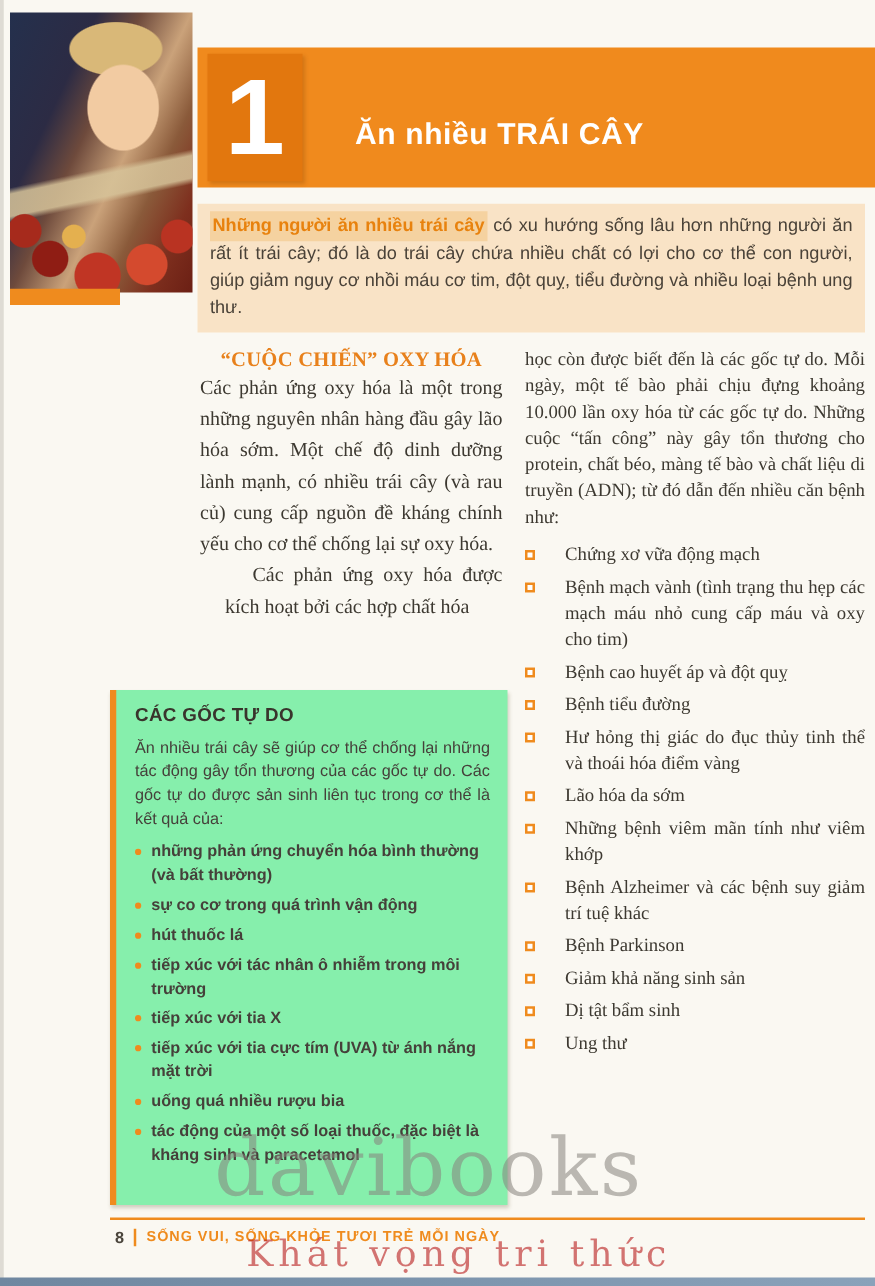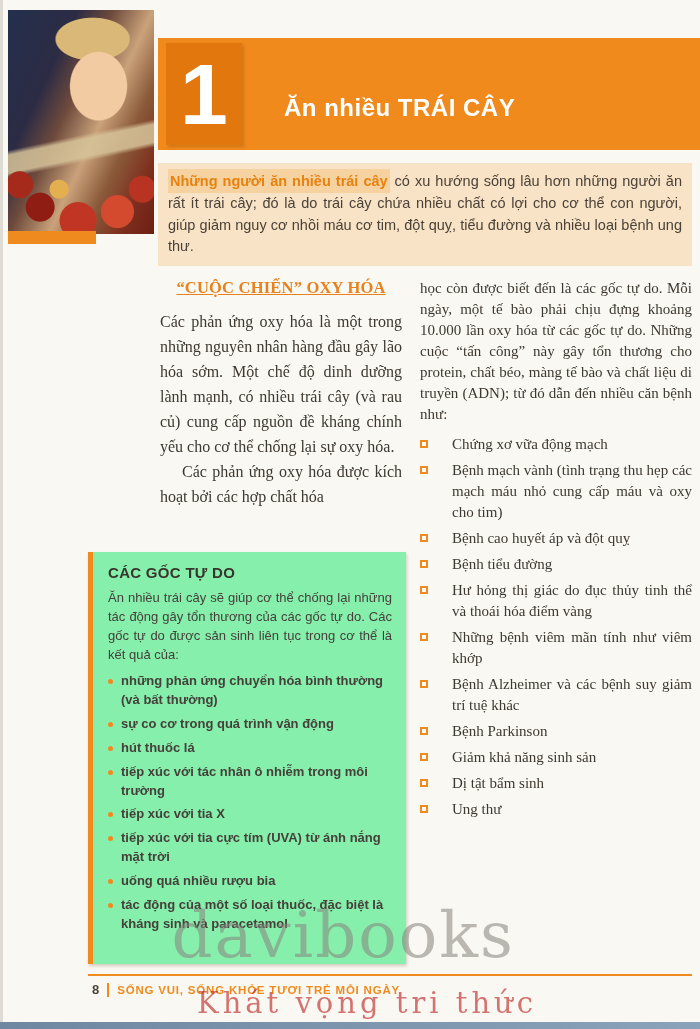--- a/index.html
+++ b/index.html
@@ -50,24 +50,24 @@
     background:#f9e3c6; padding:8px 10px;
     font-family:"Liberation Sans", sans-serif;
     font-size:14.5px; line-height:1.5; color:#4a4238; text-align:justify;
   }
   .intro .hl { color:#e8820e; font-weight:bold; background:#f5d2a0; padding:4px 2px; }
 
   
   .col-left { position:absolute; left:160px; top:278px; width:242px; color:#3d3931; }
   .col-left h3 {
     color:#e8811c; font-size:16.5px; font-weight:bold; text-align:center;
-    margin-bottom:11px; letter-spacing:.2px;text-decoration:underline;
+    letter-spacing:.2px;
   }
   .col-left p { font-size:16px; line-height:25px; text-align:justify; }
-  .col-left p.p2 { text-indent:22px; }
+  .col-left p.p2 { text-indent:22px;margin-left:20px; }
 
   .col-right { position:absolute; left:420px; top:278px; width:272px; color:#3d3931; }
   .col-right p { font-size:15px; line-height:21px; text-align:justify; margin-bottom:9px; }
   .dlist { list-style:none; }
   .dlist li { display:flex; gap:24px; margin-bottom:5px; font-size:15px; line-height:21px; text-align:justify; }
   .sq-bullet { flex:0 0 auto; width:8px; height:8px; border:2px solid #ef8b1e; background:#fff; margin-top:6px; }
 
   
   .sidebar {
     position:absolute; left:88px; top:552px; width:318px; height:412px;
@@ -158,20 +158,24 @@
         <li class="disease-item">
           <span class="sq-bullet"></span>
           <span>Bệnh tiểu đường</span>
         </li>
 
         <li class="disease-item">
           <span class="sq-bullet"></span>
           <span>Hư hỏng thị giác do đục thủy tinh thể và thoái hóa điểm vàng</span>
         </li>
 
+        <li class="disease-item">
+          <span class="sq-bullet"></span>
+          <span>Lão hóa da sớm</span>
+        </li>
 
         <li class="disease-item">
           <span class="sq-bullet"></span>
           <span>Những bệnh viêm mãn tính như viêm khớp</span>
         </li>
 
         <li class="disease-item">
           <span class="sq-bullet"></span>
           <span>Bệnh Alzheimer và các bệnh suy giảm trí tuệ khác</span>
         </li>

